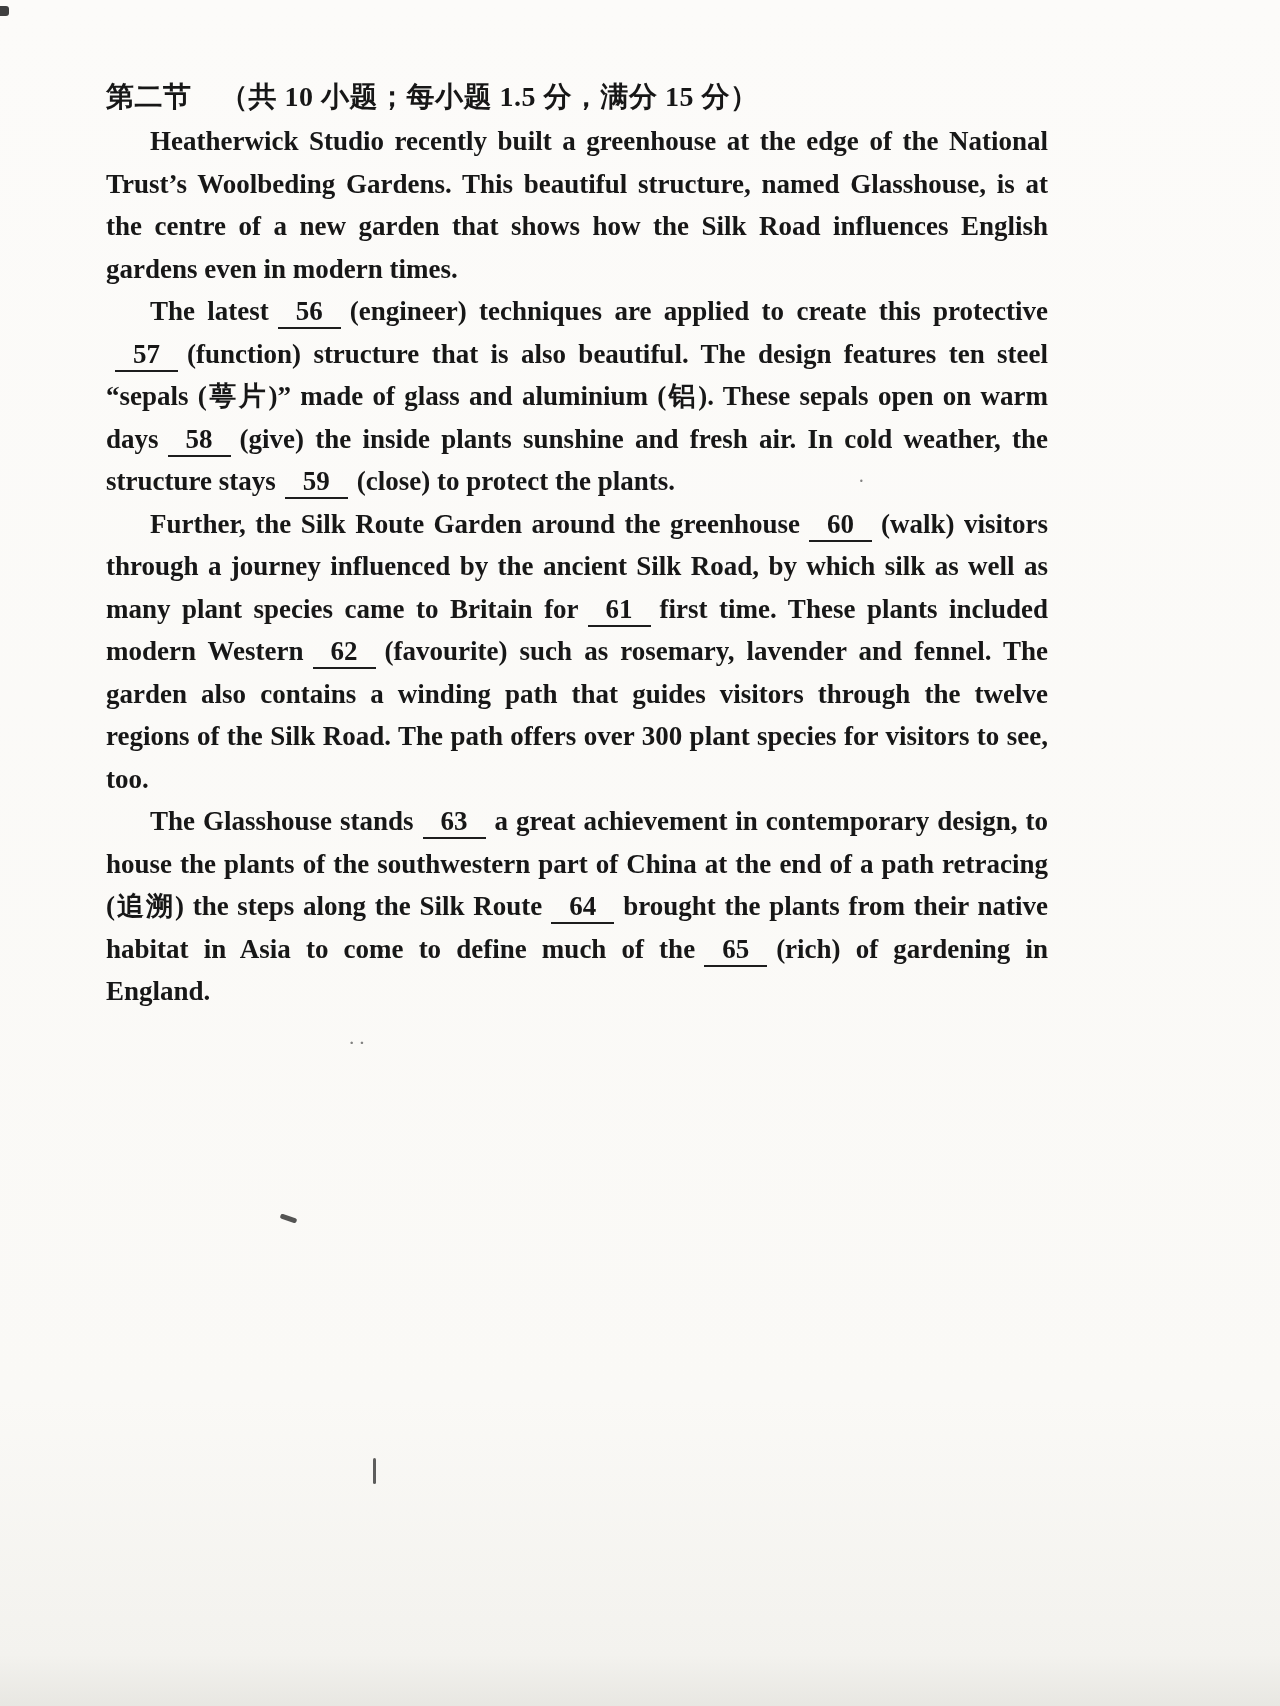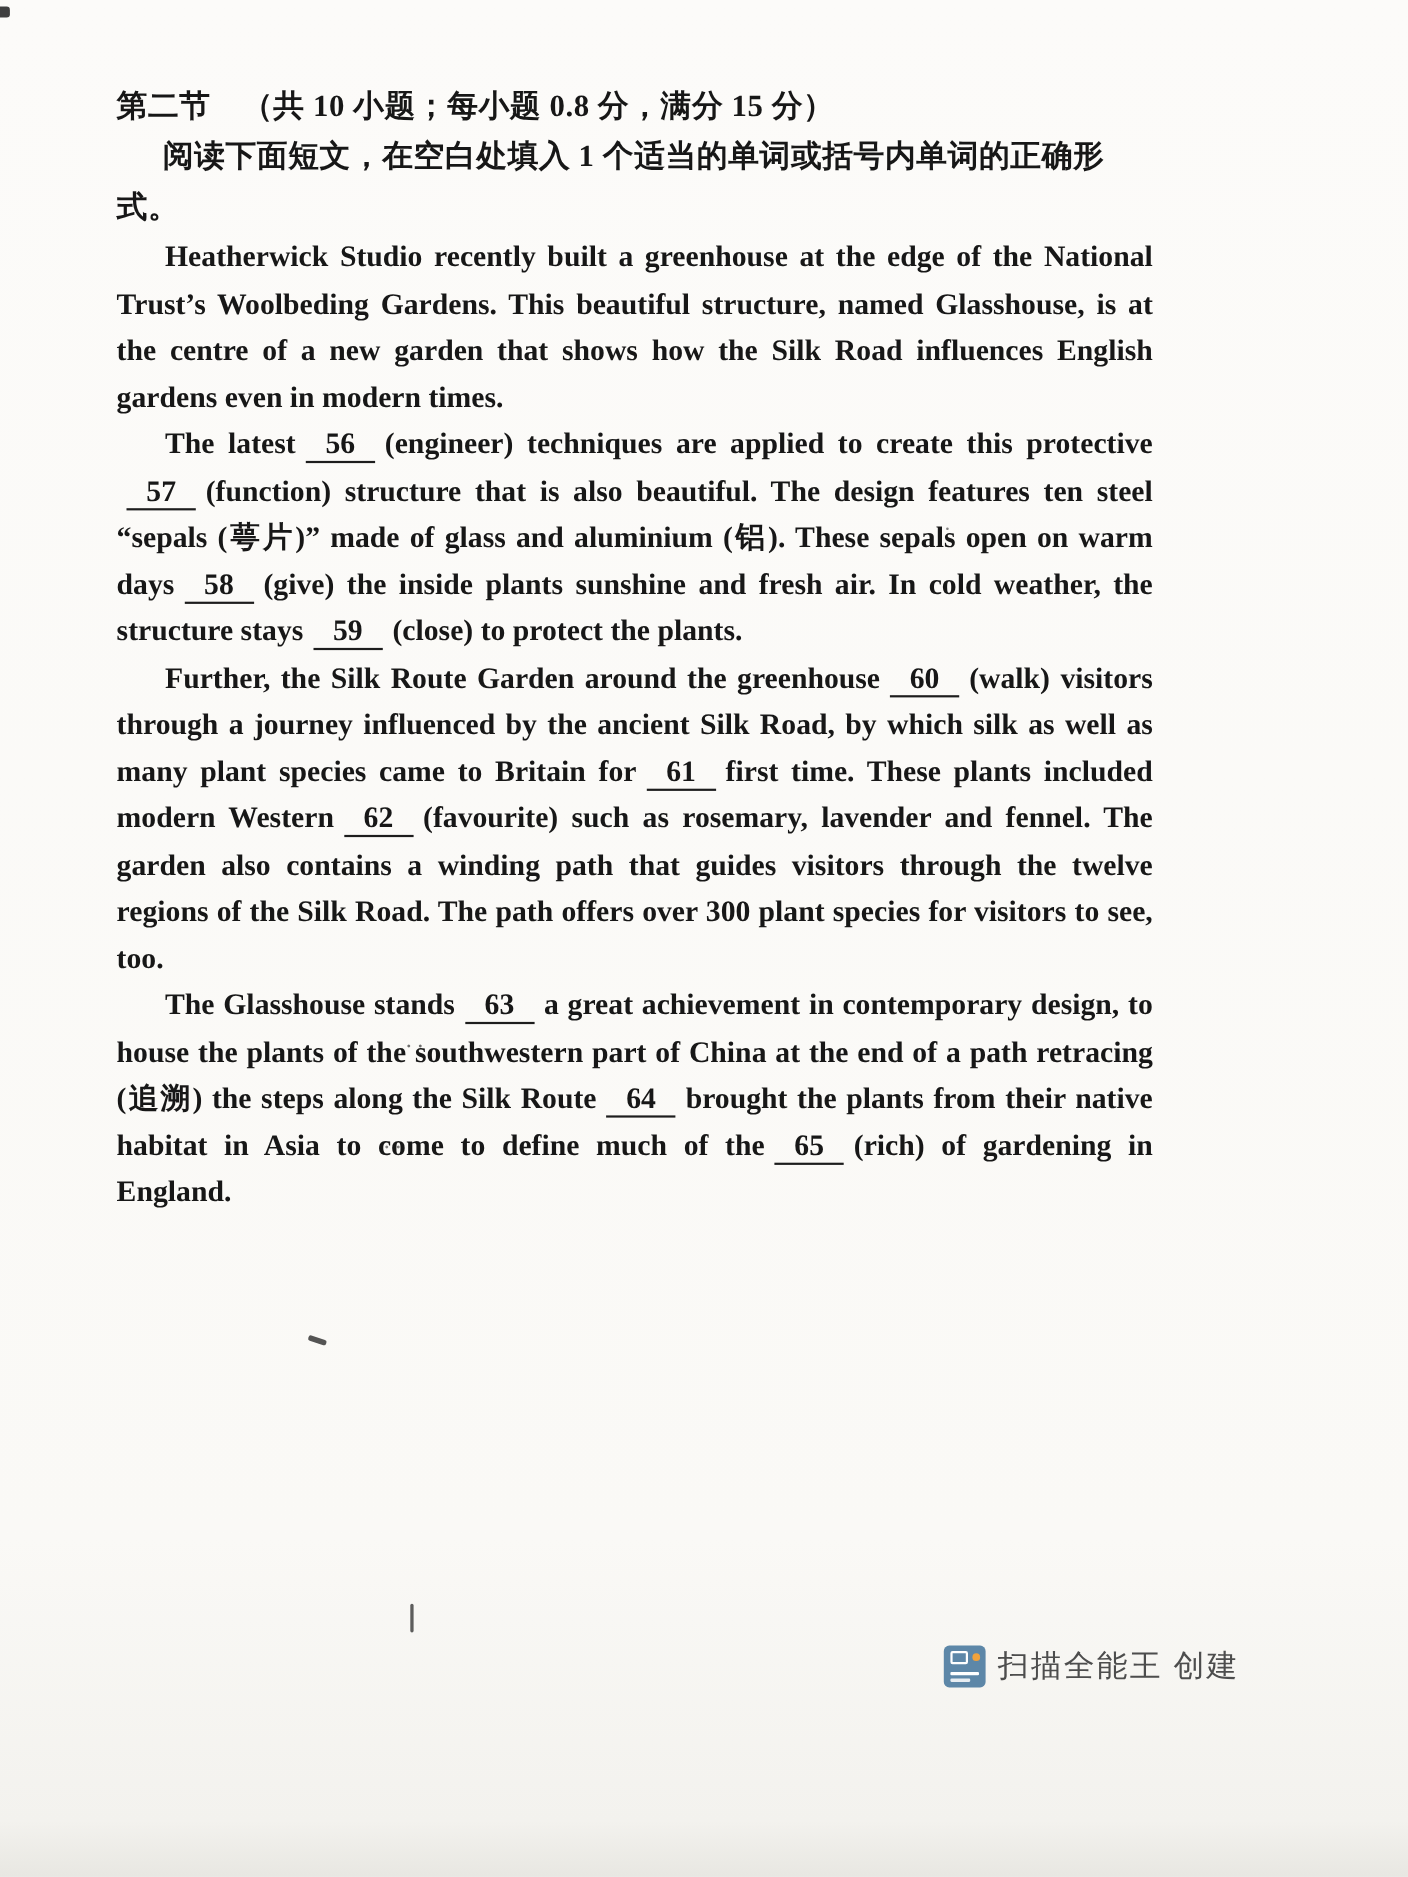--- a/index.html
+++ b/index.html
@@ -109,23 +109,22 @@
   .artifact-dots2 { position: absolute; left: 348px; top: 1030px; color: #333; font-size: 22px; letter-spacing: 3px; opacity: 0.6; }
   .artifact-tick { position: absolute; left: 858px; top: 470px; color: #333; font-size: 20px; opacity: 0.6; }
 </style>
 </head>
 <body>
 
 <div class="page">
 
   <div class="content">
 
-    <div class="header-line">第二节　（共 10 小题；每小题 0.8 分，满分 15 分）</div>
+    <div class="header-line">第二节　（共 10 小题；每小题 1.5 分，满分 15 分）</div>
 
-    <div class="instruction-line">阅读下面短文，在空白处填入 1 个适当的单词或括号内单词的正确形式。</div>
 
     <div class="passage">
 
       <p class="para"><span>Heatherwick Studio recently built a greenhouse at the edge of the National Trust’s Woolbeding Gardens. This beautiful structure, named Glasshouse, is at the centre of a new garden that shows how the Silk Road influences English gardens even in modern times.</span></p>
 
       <p class="para"><span>The latest</span><span class="blank">56</span><span>(engineer) techniques are applied to create this protective</span><span class="blank">57</span><span>(function) structure that is also beautiful. The design features ten steel “sepals (萼片)” made of glass and aluminium (铝). These sepals open on warm days</span><span class="blank">58</span><span>(give) the inside plants sunshine and fresh air. In cold weather, the structure stays</span><span class="blank">59</span><span>(close) to protect the plants.</span></p>
 
       <p class="para"><span>Further, the Silk Route Garden around the greenhouse</span><span class="blank">60</span><span>(walk) visitors through a journey influenced by the ancient Silk Road, by which silk as well as many plant species came to Britain for</span><span class="blank">61</span><span>first time. These plants included modern Western</span><span class="blank">62</span><span>(favourite) such as rosemary, lavender and fennel. The garden also contains a winding path that guides visitors through the twelve regions of the Silk Road. The path offers over 300 plant species for visitors to see, too.</span></p>
 
       <p class="para"><span>The Glasshouse stands</span><span class="blank">63</span><span>a great achievement in contemporary design, to house the plants of the southwestern part of China at the end of a path retracing (追溯) the steps along the Silk Route</span><span class="blank">64</span><span>brought the plants from their native habitat in Asia to come to define much of the</span><span class="blank">65</span><span>(rich) of gardening in England.</span></p>
@@ -133,23 +132,14 @@
     </div>
   </div>
 
   <div class="artifact artifact-corner"></div>
   <div class="artifact artifact-dash"></div>
   <div class="artifact artifact-vline"></div>
   <div class="artifact-dots">··</div>
   <div class="artifact-dots2">··</div>
   <div class="artifact-tick">·</div>
 
-  <div class="scan-footer">
-    <div class="scan-logo">
-      <div class="frame"></div>
-      <div class="dot"></div>
-      <div class="bar1"></div>
-      <div class="bar2"></div>
-    </div>
-    <div class="watermark-text">扫描全能王 创建</div>
-  </div>
 
 </div>
 
 </body></html>

